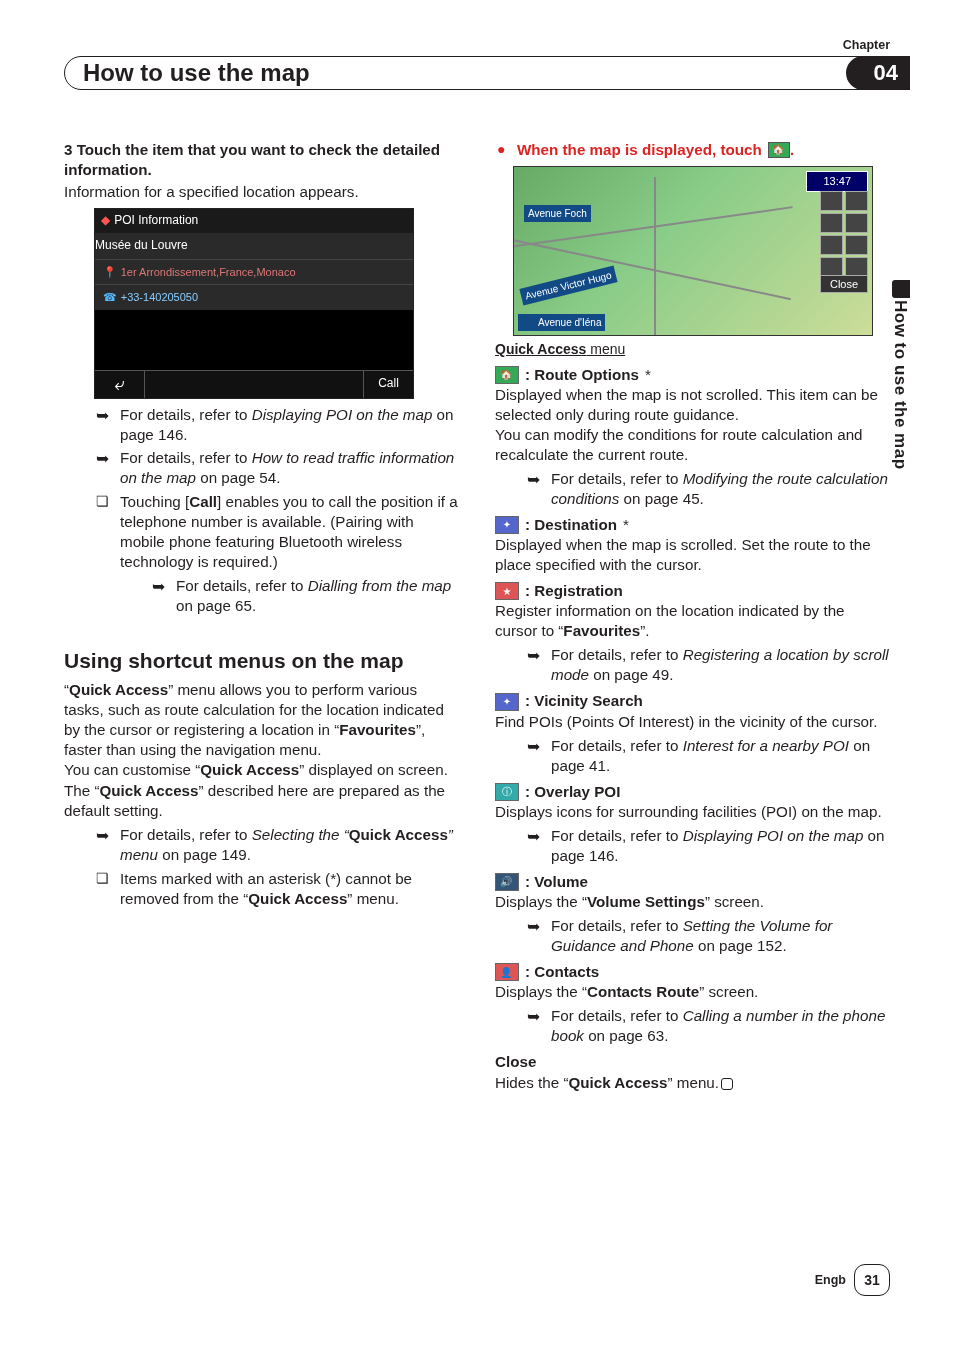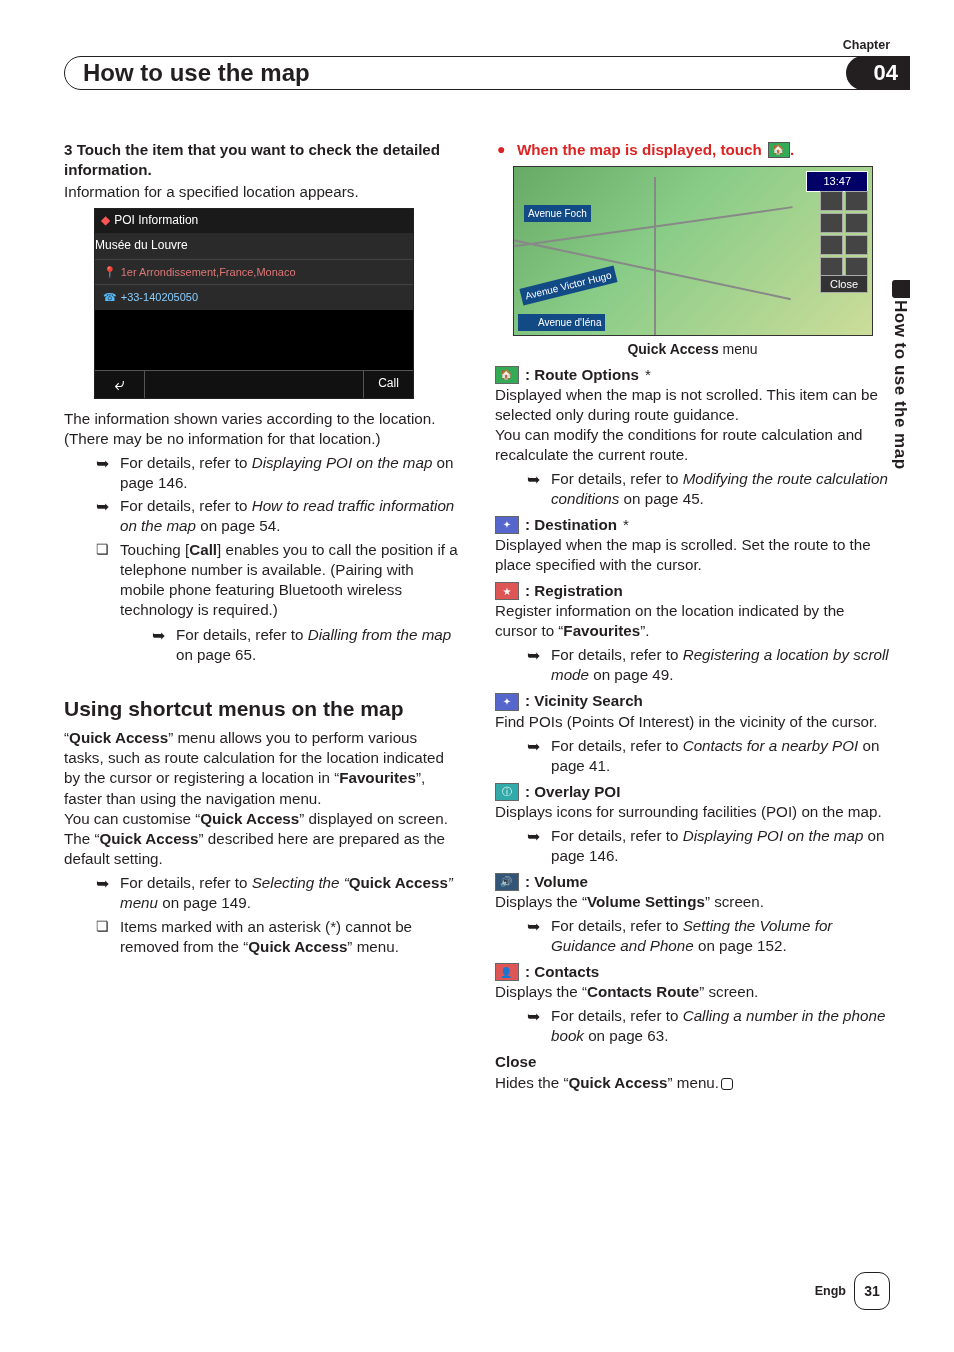--- a/index.html
+++ b/index.html
@@ -31,29 +31,29 @@
   .ital { font-style: italic; }
   .bullet-line { position: relative; padding-left: 22px; font-weight: bold; color: #d22; display:flex; align-items:center;}
   .bullet-line::before { content: "\25CF"; position: absolute; left: 2px; top: 0; font-size:14px;}
   .mapfig { margin: 6px 0 2px 18px; width: 360px; height: 170px; border: 1px solid #333; position:relative; background: linear-gradient(135deg,#6a6 0%,#8c8 40%,#cd9 100%); overflow:hidden;}
   .mapfig .timebox{ position:absolute; top:4px; right:4px; background:#006; color:#fff; font-size:11px; padding:2px 16px; border:1px solid #fff;}
   .mapfig .stack{ position:absolute; top:24px; right:4px; display:grid; grid-template-columns:23px 23px; gap:2px;}
   .mapfig .stack div{ width:23px; height:20px; background:#444; border:1px solid #aaa;}
   .mapfig .close{ position:absolute; top:108px; right:4px; width:48px; height:18px; background:#333; color:#fff; font-size:11px; display:flex; align-items:center; justify-content:center; border:1px solid #aaa;}
   .mapfig .st{ position:absolute; background:#124a86; color:#fff; font-size:10px; padding:2px 4px;}
   .mapfig .road{position:absolute; width:300px; height:2px; background:#888;}
-  .caption { text-align: center; font-size: 14px; margin-top:4px;}
+  .caption { font-size: 14px; margin-top:4px;text-decoration:underline;}
   .qa-item { margin-top: 6px; }
   .qa-head { display:flex; align-items:center; gap:6px; }
   .qa-icon { display:inline-flex; width:24px; height:18px; background:#3a5; border:1px solid #666; align-items:center; justify-content:center; color:#fff; font-size:10px;}
   .qa-icon.blue{background:#56c;} .qa-icon.red{background:#d55;} .qa-icon.teal{background:#3aa;} .qa-icon.navy{background:#357;}
   .side-tab { position: absolute; right: 44px; top: 280px; width: 18px; height: 18px; background: #231f20; border-radius: 3px 0 0 3px;}
   .side-text { position: absolute; right: 44px; top: 300px; writing-mode: vertical-rl; font-weight: 900; font-size: 17px; letter-spacing:0.5px;}
-  .footer { position: absolute; bottom: 42px; right: 64px; display:flex; align-items:center; gap:8px; font-size:12.5px;}
-  .pagebadge { width:36px; height:38px; border:1.6px solid #231f20; border-radius:11px; display:flex; align-items:center; justify-content:center; font-weight:bold; font-size:14px;}
+  .footer { position: absolute; bottom: 56px; right: 64px; display:flex; align-items:center; gap:8px; font-size:12.5px;}
+  .pagebadge { width:36px; height:32px; border:1.6px solid #231f20; border-radius:11px; display:flex; align-items:center; justify-content:center; font-weight:bold; font-size:14px;}
   .inline-icon { display:inline-flex; width:22px; height:16px; background:#3a5; color:#fff; align-items:center; justify-content:center; font-size:10px; border:1px solid #555; vertical-align:middle; margin-left:2px;}
   .end-sq { display:inline-block; width:12px; height:12px; border:1.2px solid #231f20; border-radius:3px; vertical-align:middle; margin-left:2px;}
   .pin{color:#f55;} .phone{color:#5bf;}
 </style>
 </head>
 <body>
 
 <div class="page">
   <div class="chapter-label">Chapter</div>
   <div class="ch-badge">04</div>
@@ -85,21 +85,20 @@
             <span class="phone">☎</span>
             <span>+33-140205050</span>
           </div>
         <div class="pad"></div>
         <div class="bot">
           <div class="back">⤶</div>
           <div class="callbtn">Call</div>
         </div>
       </div>
 
-      <div class="para">The information shown varies according to the location. (There may be no information for that location.)</div>
 
       <ul class="refs">
         <li>For details, refer to <span class="ital">Displaying POI on the map</span> on page 146.</li>
         <li>For details, refer to <span class="ital">How to read traffic information on the map</span> on page 54.</li>
       </ul>
       <ul class="notes">
         <li>
           Touching [<span class="bold">Call</span>] enables you to call the position if a telephone number is available. (Pairing with mobile phone featuring Bluetooth wireless technology is required.)
           <ul class="refs">
               <li>For details, refer to <span class="ital">Dialling from the map</span> on page 65.</li>
@@ -178,21 +177,21 @@
           </ul>
       </div>
 
       <div class="qa-item">
         <div class="qa-head">
             <span class="qa-icon blue">✦</span>
             <span class="bold">: <span>Vicinity Search</span></span>
           </div>
         <div>Find POIs (Points Of Interest) in the vicinity of the cursor.</div>
         <ul class="refs">
-            <li>For details, refer to <span class="ital">Contacts for a nearby POI</span> on page 41.</li>
+            <li>For details, refer to <span class="ital">Interest for a nearby POI</span> on page 41.</li>
           </ul>
       </div>
 
       <div class="qa-item">
         <div class="qa-head">
             <span class="qa-icon teal">ⓘ</span>
             <span class="bold">: <span>Overlay POI</span></span>
           </div>
         <div>Displays icons for surrounding facilities (POI) on the map.</div>
         <ul class="refs">

